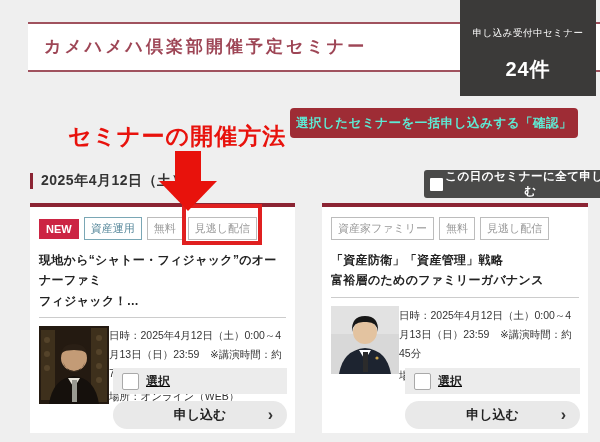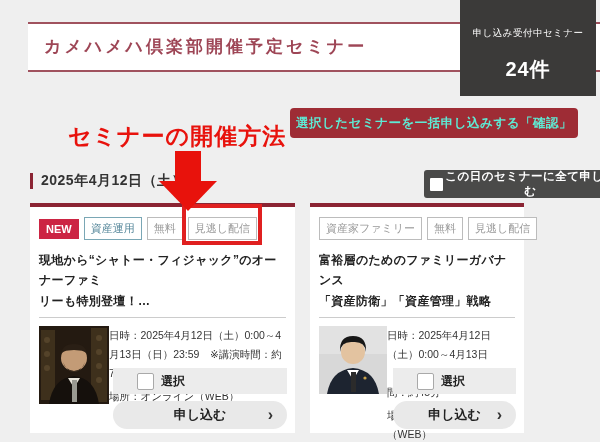--- a/index.html
+++ b/index.html
@@ -65,42 +65,42 @@
   }
   .wcheck{width:13px;height:13px;background:#fff;border-radius:1px;flex:none;}
   .apply-all-label{font-size:11.5px;font-weight:bold;letter-spacing:0.5px;}
   
   .card{
     position:absolute;top:203px;height:230px;background:#fff;
     border-top:4px solid #8b2433;box-sizing:border-box;
     padding:0 9px;z-index:2;
   }
   .card.left{left:30px;width:265px;}
-  .card.right{left:310px;width:214px;}
+  .card.right{left:322px;width:266px;}
   .badges{display:flex;gap:5px;margin-top:10px;align-items:center;}
   .badge{font-size:11px;padding:3px 6px;background:#fff;white-space:nowrap;}
   .b-new{background:#cc2443;color:#fff;font-weight:bold;border:none;padding:4px 7px;}
   .b-teal{border:1px solid #7aa7b5;color:#58899c;}
   .b-gray{border:1px solid #bcbcbc;color:#999;}
   .badge.hl{position:relative;}
   .card-title{
     margin-top:10px;font-size:12px;font-weight:bold;color:#222;line-height:1.7;
     border-bottom:1px solid #ccc;padding-bottom:6px;letter-spacing:0.3px;
   }
   .card-title span{display:block;}
   .card-body{display:flex;margin-top:8px;}
   .photo{flex:none;display:block;}
   .photo.tall{width:70px;height:78px;}
   .photo.square{width:68px;height:68px;}
   .info{font-size:10.5px;color:#333;line-height:1.8;}
   .info p{margin:0 0 4px 0;}
   .select-row{
     position:absolute;left:83px;right:8px;top:161px;height:26px;
     background:#ececec;display:flex;align-items:center;gap:7px;
-    padding-left:24px;box-sizing:border-box;cursor:pointer;
+    padding-left:9px;box-sizing:border-box;cursor:pointer;text-decoration:underline;
   }
   .checkbox{width:15px;height:15px;background:#fff;border:1px solid #a9a9a9;border-radius:2px;flex:none;}
   .select-label{font-size:12px;font-weight:bold;color:#222;}
   .apply-btn{
     position:absolute;left:83px;right:8px;top:194px;height:28px;
     background:#e9e9e9;border:none;border-radius:14px;cursor:pointer;
     font-family:inherit;font-size:13px;font-weight:bold;color:#222;
     display:flex;align-items:center;justify-content:center;
   }
   .chev{position:absolute;right:14px;font-size:16px;font-weight:bold;color:#333;line-height:1;}
@@ -140,21 +140,21 @@
       <span class="badge b-new">NEW</span>
       <span class="badge b-teal">資産運用</span>
       <span class="badge b-gray">無料</span>
       <span class="badge b-gray hl">
         <span>見逃し配信</span>
         <span class="hl-box"></span>
       </span>
     </div>
     <div class="card-title">
       <span>現地から“シャトー・フィジャック”のオーナーファミ</span>
-      <span>リーも特別登壇！…</span>
+      <span>フィジャック！…</span>
     </div>
     <div class="card-body">
       <svg class="photo tall" viewBox="0 0 70 78" aria-hidden="true">
         <rect width="70" height="78" fill="#241a11"></rect>
         <g fill="#4a3a22" opacity="0.7">
           <rect x="2" y="4" width="14" height="70"></rect>
             <rect x="52" y="2" width="16" height="74"></rect>
         </g>
         <g fill="#6b5638" opacity="0.5">
           <circle cx="8" cy="14" r="3"></circle>
@@ -187,22 +187,22 @@
     </button>
   </section>
 
   <section class="card right">
     <div class="badges">
       <span class="badge b-gray">資産家ファミリー</span>
       <span class="badge b-gray">無料</span>
       <span class="badge b-gray">見逃し配信</span>
     </div>
     <div class="card-title">
+      <span>「資産防衛」「資産管理」戦略</span>
       <span>富裕層のためのファミリーガバナンス</span>
-      <span>「資産防衛」「資産管理」戦略</span>
     </div>
     <div class="card-body">
       <svg class="photo square" viewBox="0 0 68 68" aria-hidden="true">
         <rect width="68" height="68" fill="#d8d8d8"></rect>
         <rect width="68" height="28" fill="#e2e2e2"></rect>
         <path d="M8 68 Q12 44 34 42 Q56 44 60 68 Z" fill="#1d2430"></path>
         <path d="M28 44 L34 54 L40 44 Z" fill="#ffffff"></path>
         <rect x="32" y="46" width="5" height="20" fill="#2b2b2b"></rect>
         <circle cx="46" cy="52" r="1.6" fill="#c9a24a"></circle>
         <circle cx="34" cy="26" r="12" fill="#e3c3a0"></circle>

